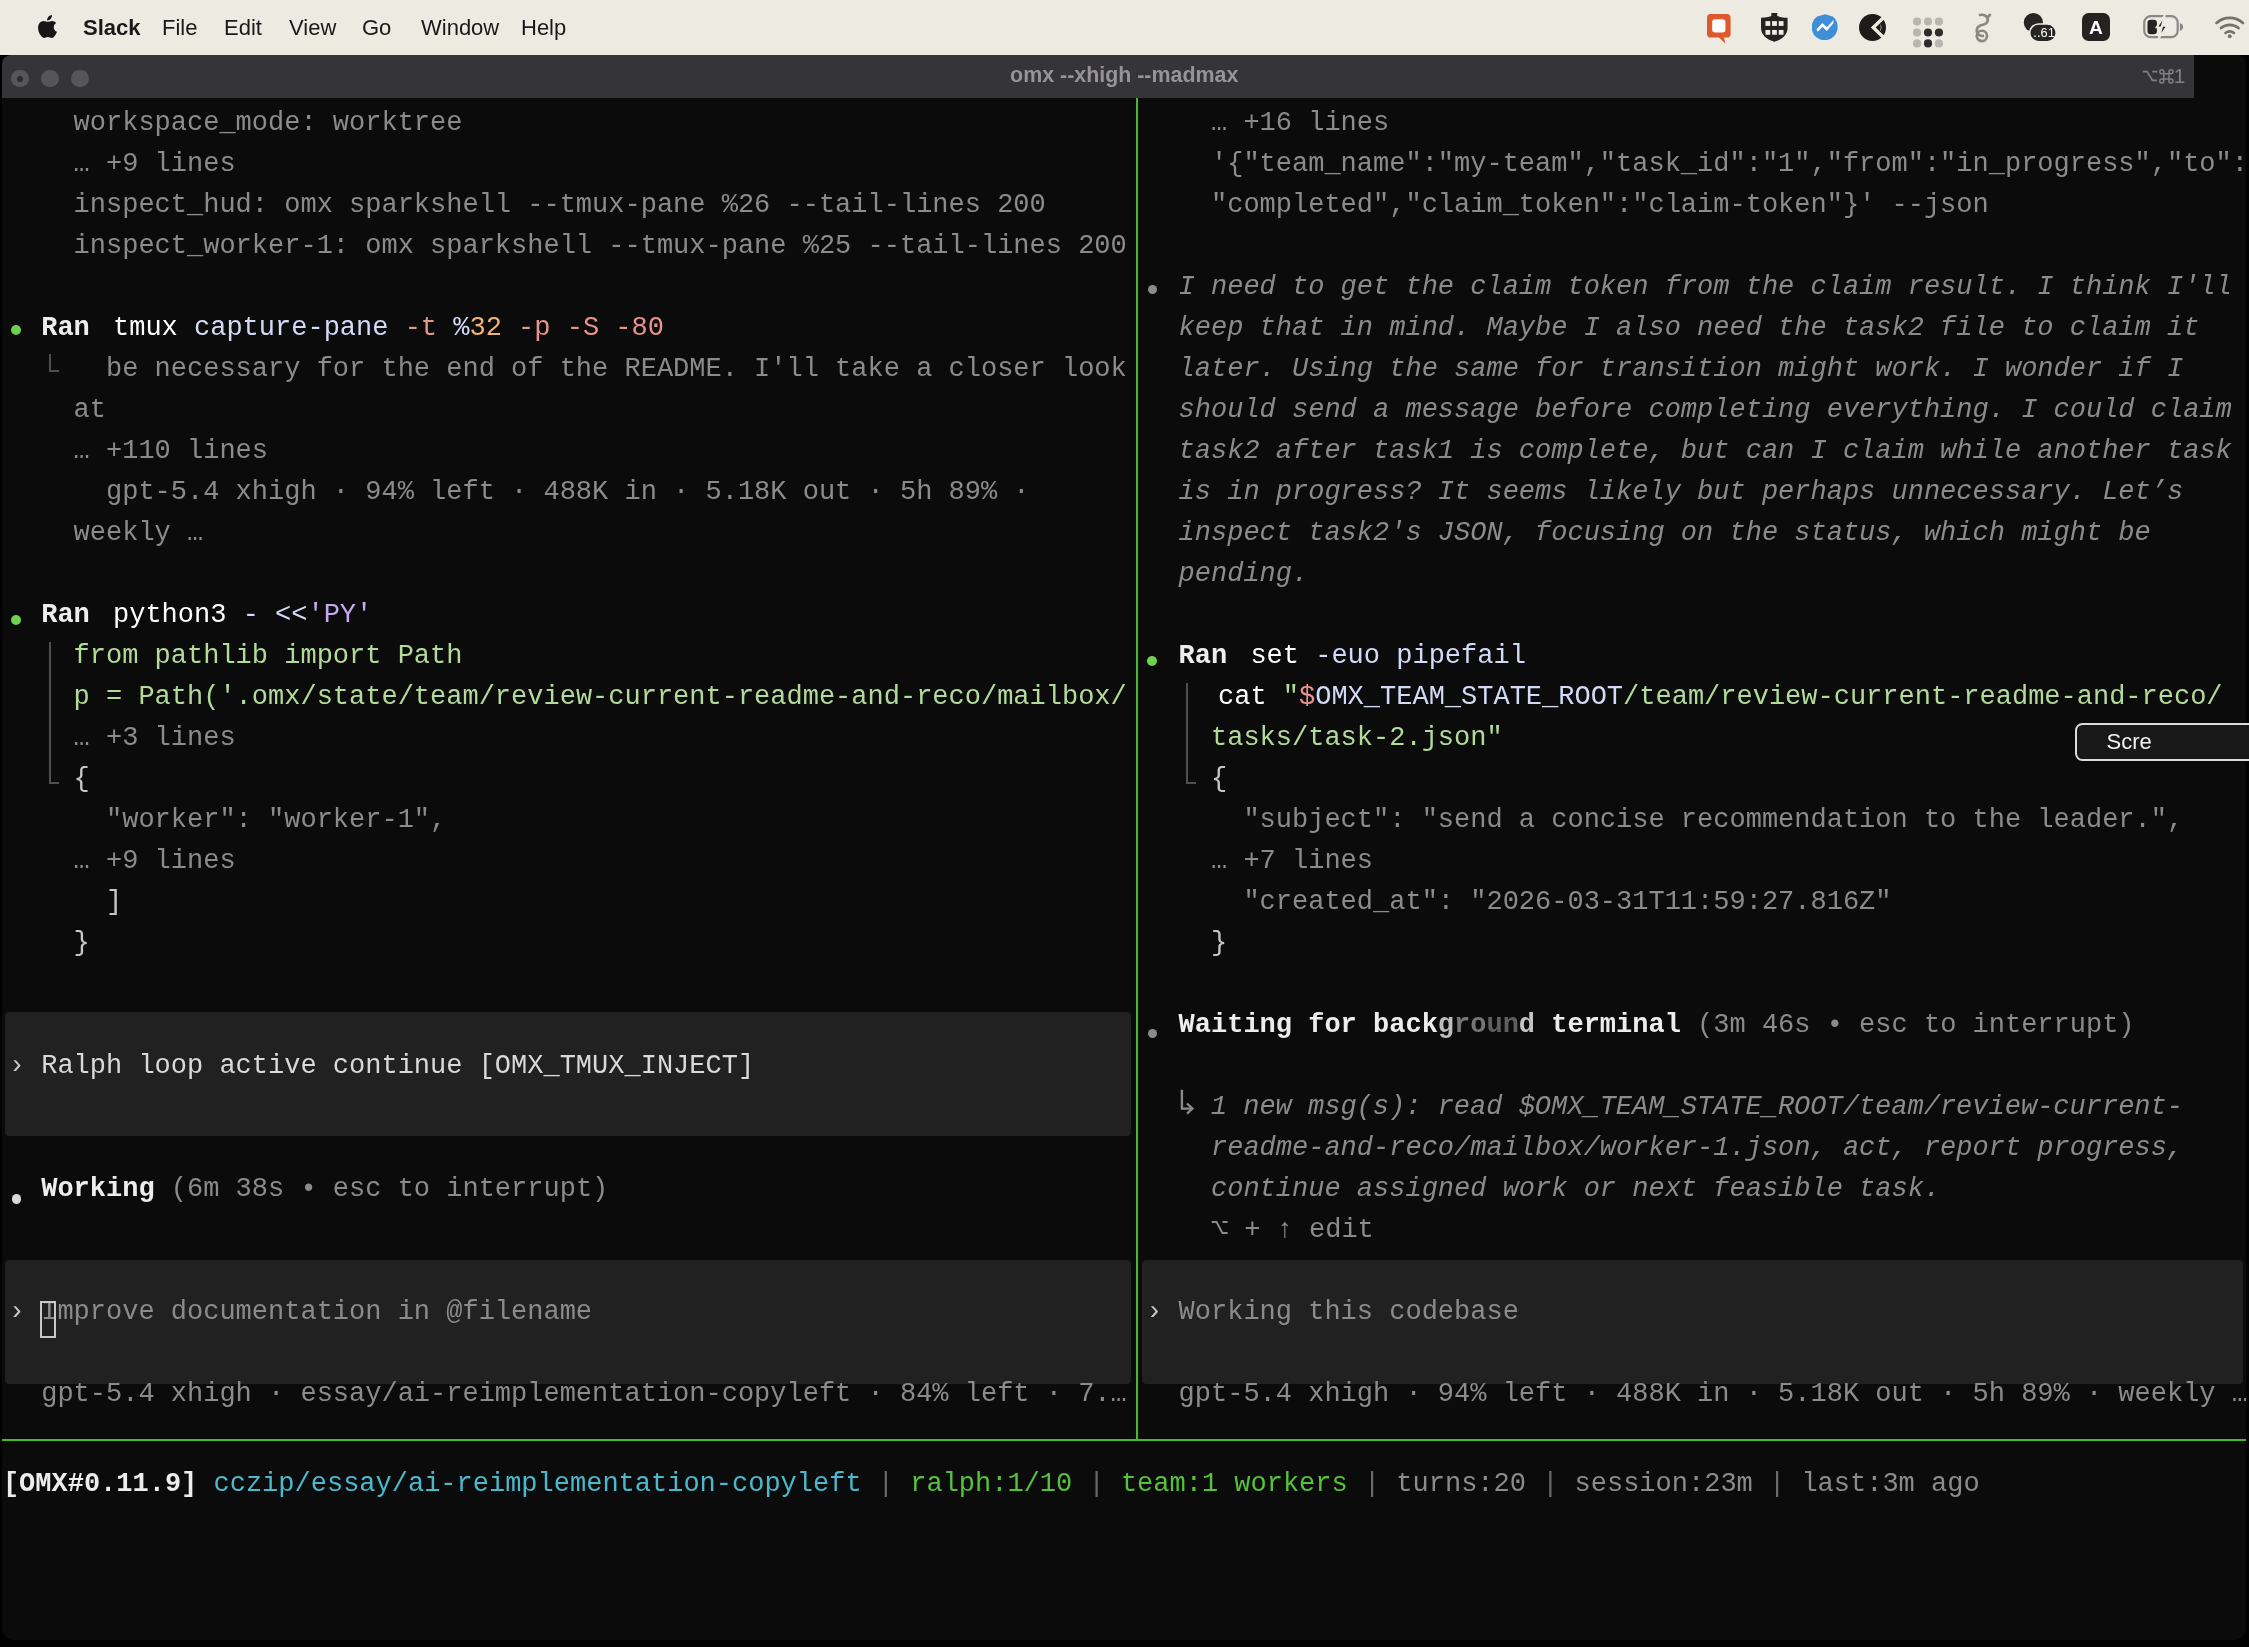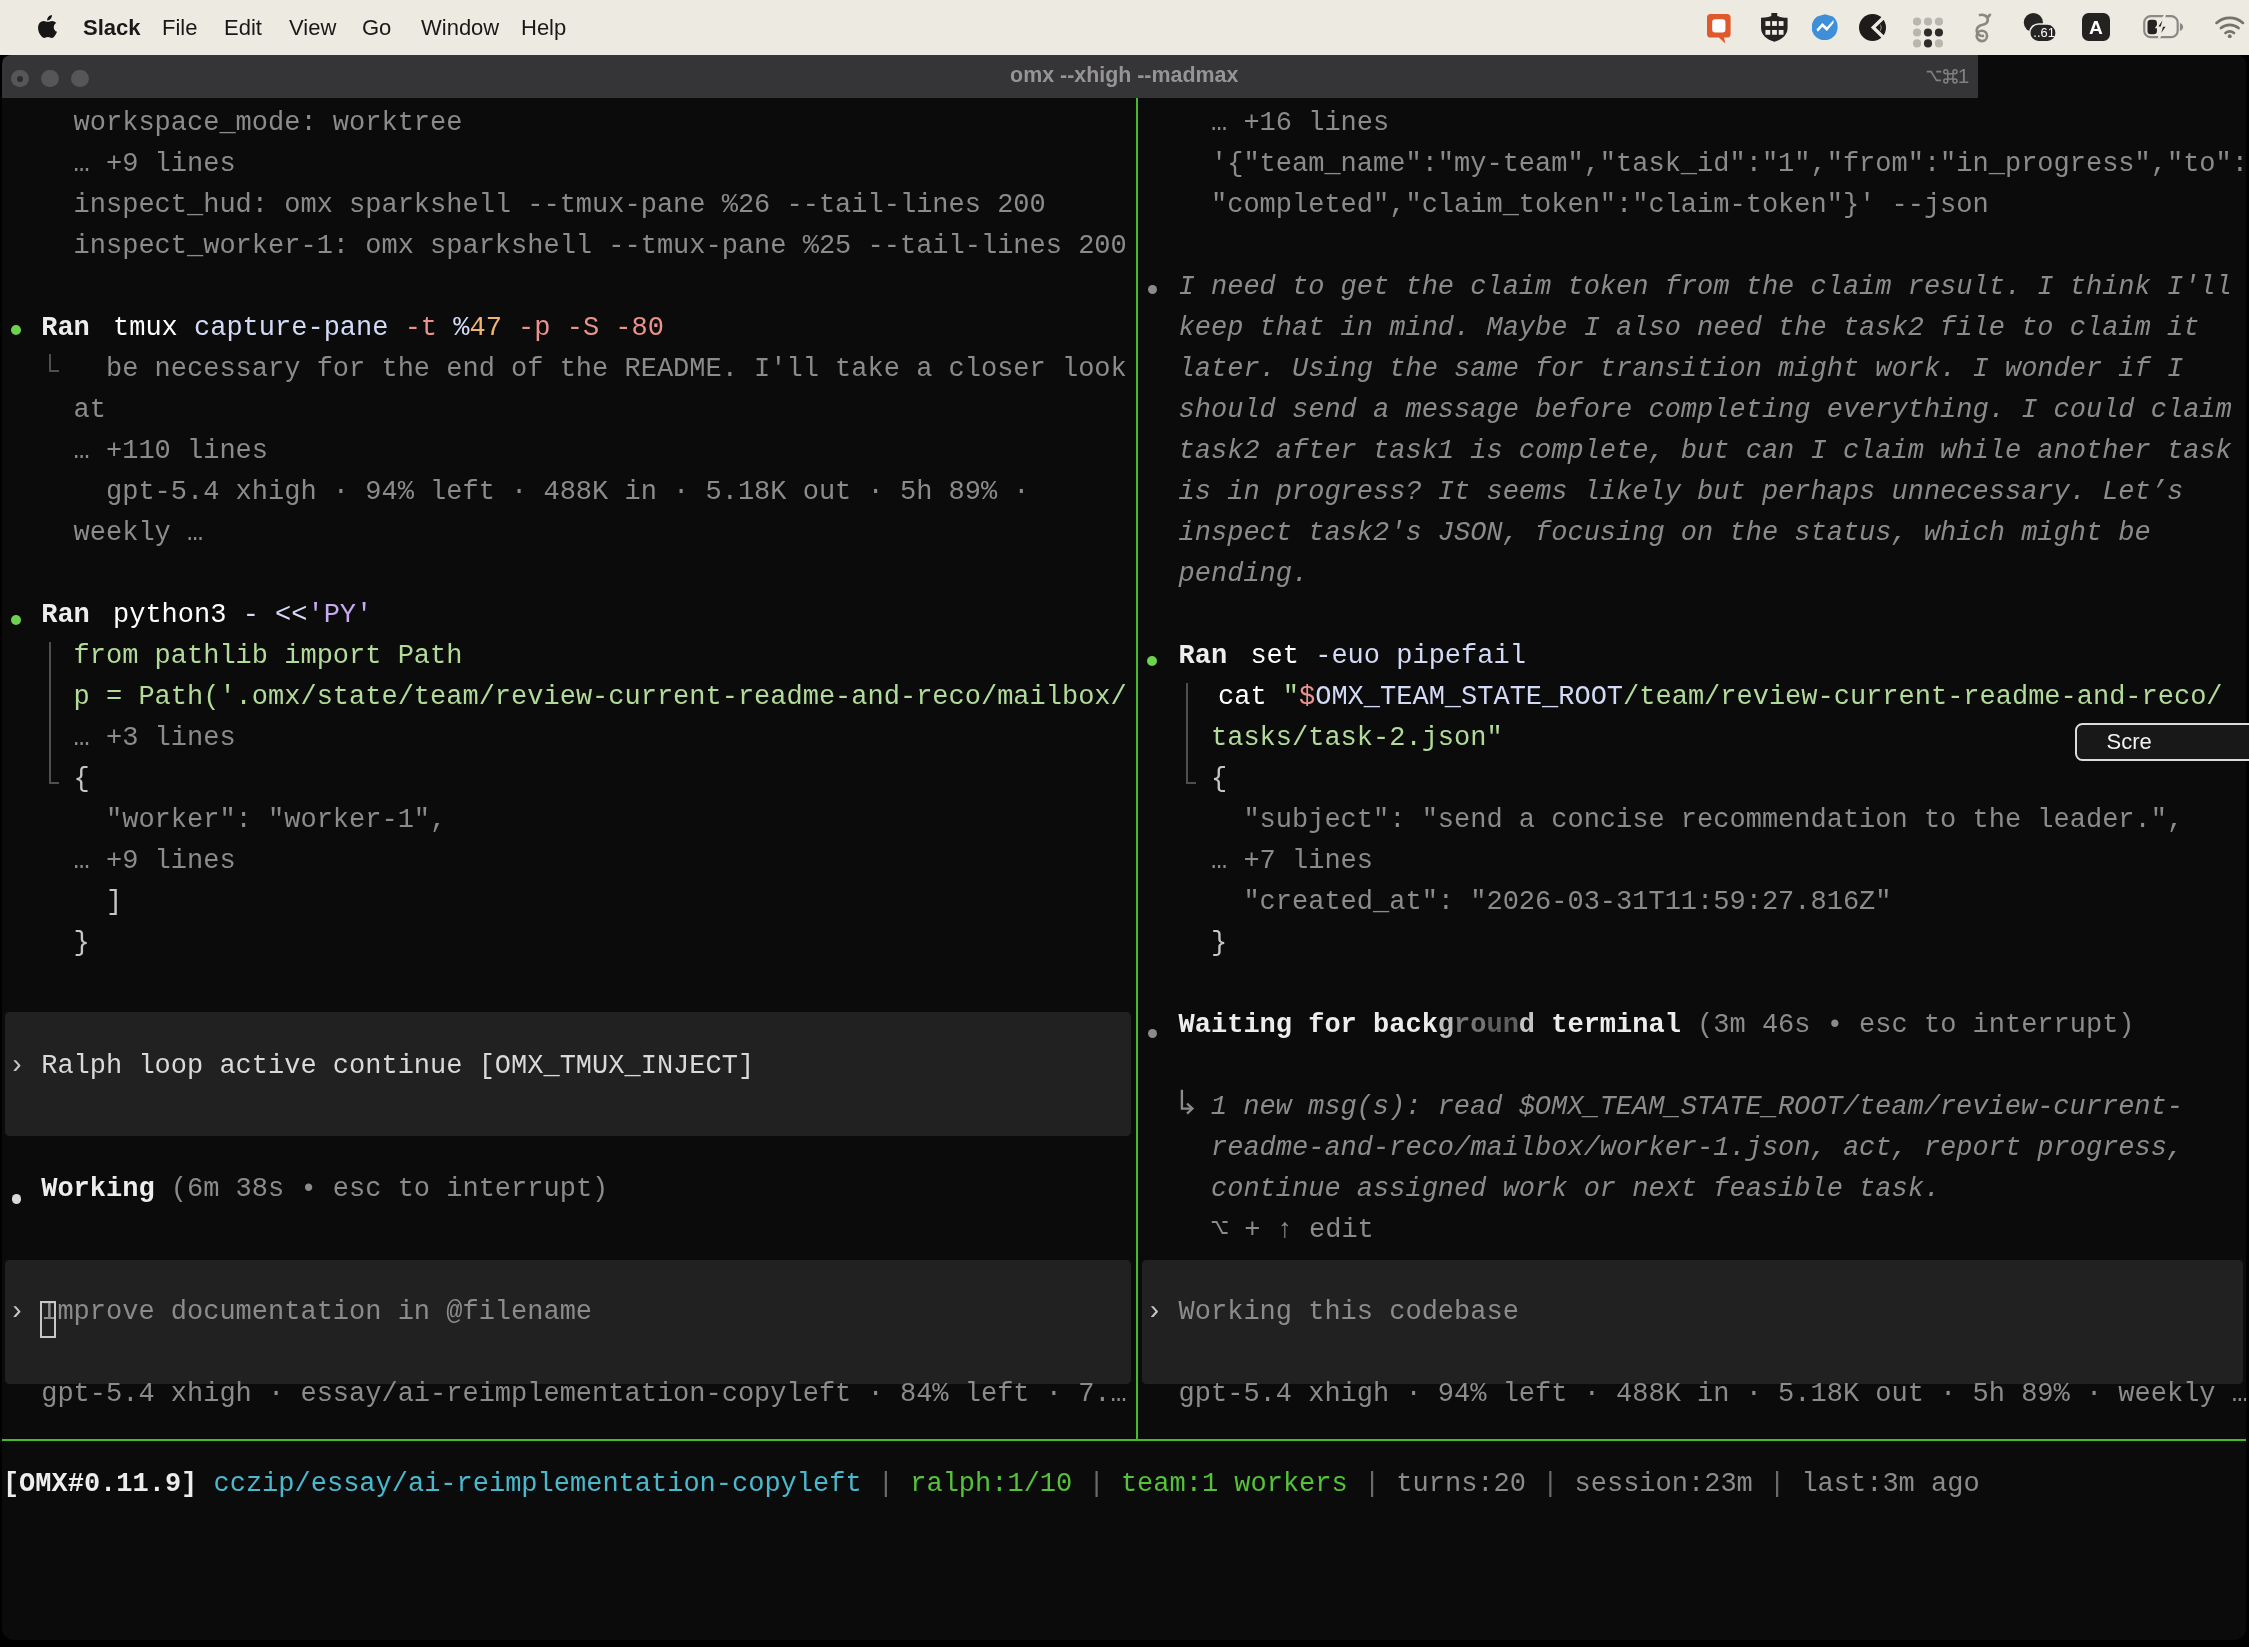--- a/index.html
+++ b/index.html
@@ -4,21 +4,21 @@
 <style>
   * { margin:0; padding:0; box-sizing:border-box; }
   html,body { width:2250px; height:1648px; background:#000; overflow:hidden; }
   body { position:relative; font-family:"Liberation Sans", sans-serif; }
   .abs { position:absolute; }
   
   #menubar { position:absolute; left:0; top:0; width:2250px; height:55px; background:#edeae2; }
   .mi { position:absolute; top:0; height:55px; line-height:55px; font-size:22px; color:#191919; }
   
   #win { position:absolute; left:2.2px; top:55px; width:2244px; height:1585px; background:#0b0b0b; border-radius:8.9px 8.9px 11.8px 11.8px; overflow:hidden; }
-  #titlebar { position:absolute; left:0; top:0; width:1976px; height:43px; background:#353436; }
+  #titlebar { position:absolute; left:0; top:0; width:2192px; height:43px; background:#353436; }
   .tl { position:absolute; top:14.8px; width:17.7px; height:17.7px; border-radius:50%; background:#565557; }
   #title { position:absolute; left:0; top:0; width:2244px; height:43px; line-height:41px; text-align:center; font-weight:bold; font-size:21.4px; color:#969496; }
   #shortcut { position:absolute; right:8.9px; top:0; height:43px; line-height:41px; font-size:22px; color:#828084; }
   
   pre { font-family:"Liberation Mono", monospace; font-size:27px; line-height:41px; white-space:pre; }
   .block { position:absolute; background:#212121; border-radius:4.4px; }
   #divider { position:absolute; left:1134px; top:43px; width:2.2px; height:1341px; background:#44bc2a; }
   #hline { position:absolute; left:0px; top:1384px; width:2244px; height:2.2px; background:#44bc2a; }
   .g { color:#8b8b8b; }
   .w { color:#ededed; font-weight:bold; }
@@ -158,21 +158,21 @@
   <div class="block" style="left:1140px;top:1205px;width:1101px;height:124px"></div>
 
   <div id="divider"></div>
   <div id="hline"></div>
 
   <pre class="abs" style="left:6.6px;top:48px"><span class="g">    workspace_mode: worktree
     … +9 lines
     inspect_hud: omx sparkshell --tmux-pane %26 --tail-lines 200
     inspect_worker-1: omx sparkshell --tmux-pane %25 --tail-lines 200</span>
 
-  <span class="w">Ran</span> <span class="b">tmux</span> <span class="lv">capture-pane</span> <span class="pk">-t</span> <span class="lv">%</span><span class="or">47</span> <span class="pk">-p</span> <span class="pk">-S</span> <span class="pk">-80</span>
+  <span class="w">Ran</span> <span class="b">tmux</span> <span class="lv">capture-pane</span> <span class="pk">-t</span> <span class="lv">%</span><span class="or">32</span> <span class="pk">-p</span> <span class="pk">-S</span> <span class="pk">-80</span>
 <span class="g">      be necessary for the end of the README. I'll take a closer look
     at
     … +110 lines
       gpt-5.4 xhigh · 94% left · 488K in · 5.18K out · 5h 89% ·
     weekly …</span>
 
   <span class="w">Ran</span> <span class="b">python3</span> <span class="lv">- &lt;&lt;</span><span class="pu">'PY'</span>
     <span class="gr">from pathlib import Path</span>
     <span class="gr">p = Path('.omx/state/team/review-current-readme-and-reco/mailbox/</span>
     <span class="g">… +3 lines</span>

